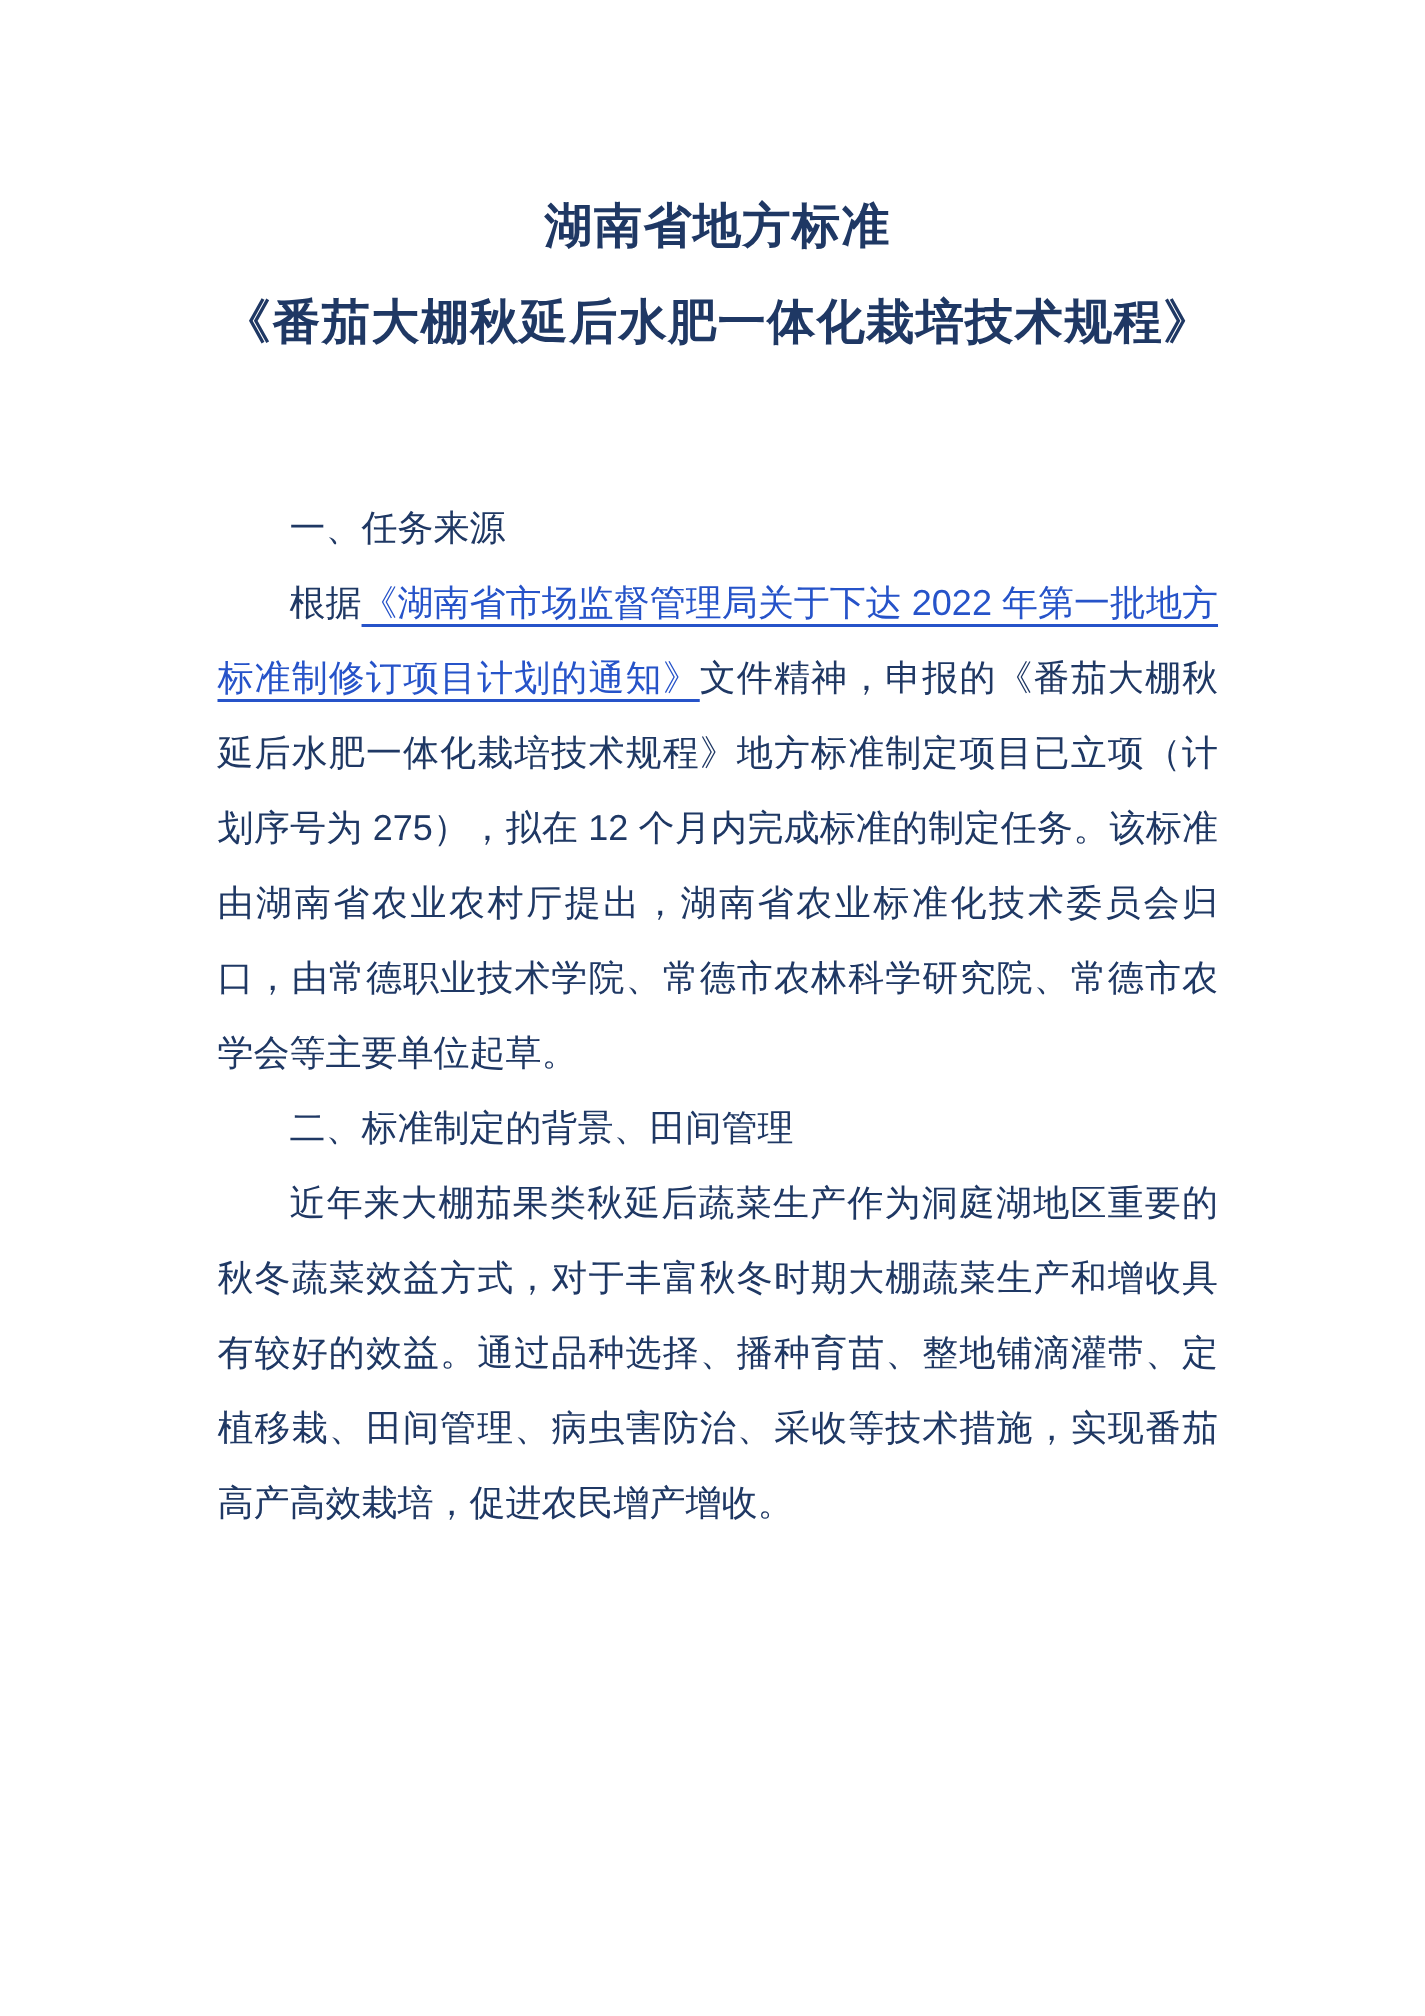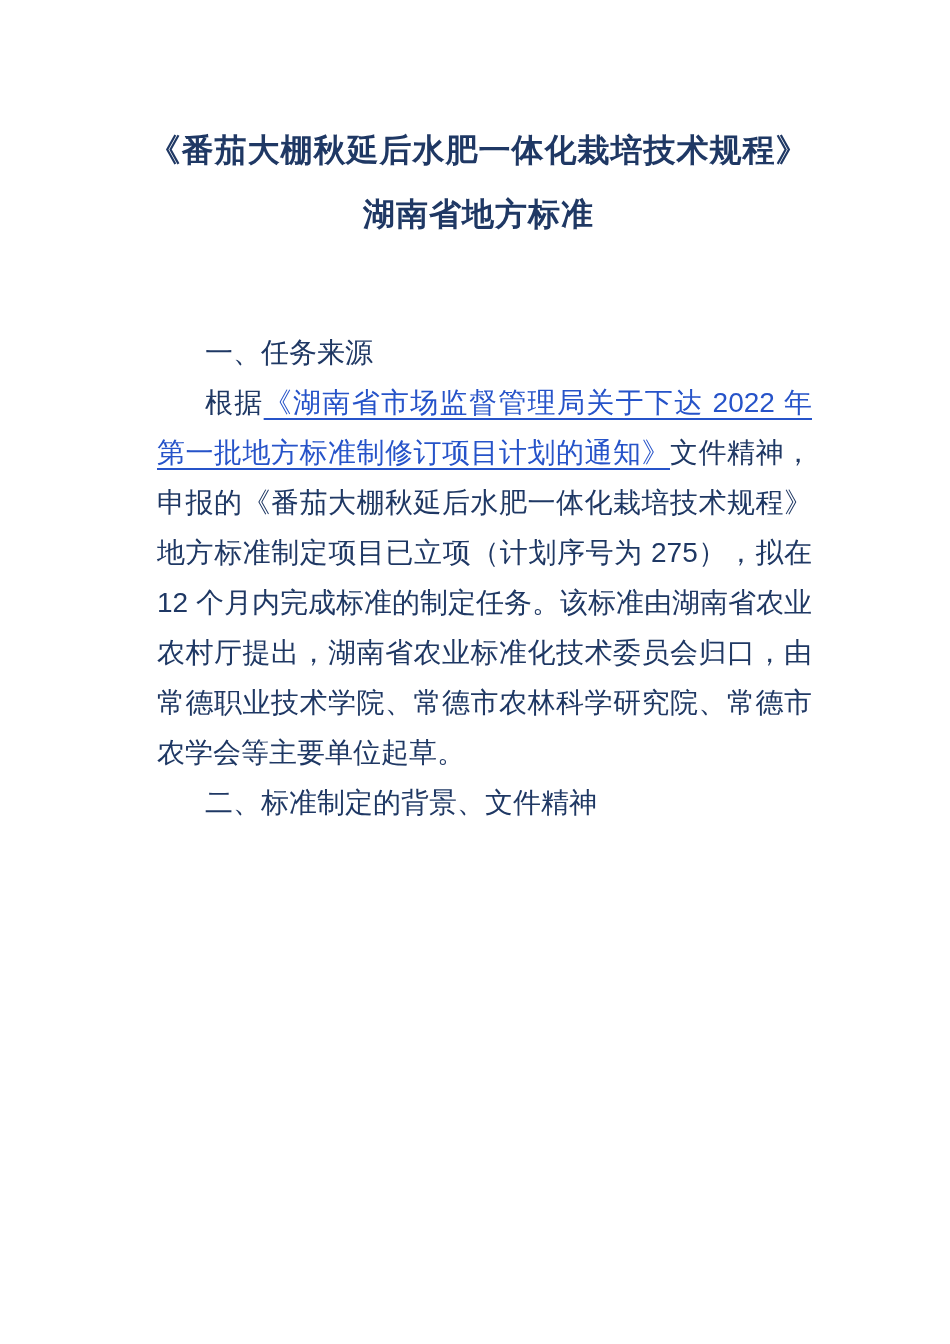--- a/index.html
+++ b/index.html
@@ -28,22 +28,21 @@
   .title-line {
     font-size: 32px;
     line-height: 64px;
     letter-spacing: 1px;
     white-space: nowrap;
   }
 
   .content {
     margin-top: 82px;
     color: #1f3864;
-    font-size: 28px;
-    margin-left: 12px;
+    font-size: 24px;
   }
 
   .content p {
     text-align: justify;
     text-indent: 48px;
     line-height: 50px;
     margin: 0;
   }
 
   .heading {
@@ -55,23 +54,24 @@
     text-underline-offset: 6px;
     cursor: pointer;
   }
 </style>
 </head>
 <body>
 
 <div class="page">
 
   <div class="title-block">
+    <div class="title-line">湖南省地方标准</div>
     <div class="title-line">《番茄大棚秋延后水肥一体化栽培技术规程》</div>
-    <div class="title-line">湖南省地方标准</div>
   </div>
 
   <div class="content" id="content">
       <p class="heading"><span>一、任务来源</span></p>
       <p class="body-para"><span>根据</span><a class="doc-link" href="#">《湖南省市场监督管理局关于下达 2022 年第一批地方标准制修订项目计划的通知》</a><span>文件精神，申报的《番茄大棚秋延后水肥一体化栽培技术规程》地方标准制定项目已立项（计划序号为 275），拟在 12 个月内完成标准的制定任务。该标准由湖南省农业农村厅提出，湖南省农业标准化技术委员会归口，由常德职业技术学院、常德市农林科学研究院、常德市农学会等主要单位起草。</span></p>
-      <p class="heading"><span>二、标准制定的背景、文件精神</span></p>
+      <p class="heading"><span>二、标准制定的背景、田间管理</span></p>
+      <p class="body-para"><span>近年来大棚茄果类秋延后蔬菜生产作为洞庭湖地区重要的秋冬蔬菜效益方式，对于丰富秋冬时期大棚蔬菜生产和增收具有较好的效益。通过品种选择、播种育苗、整地铺滴灌带、定植移栽、田间管理、病虫害防治、采收等技术措施，实现番茄高产高效栽培，促进农民增产增收。</span></p>
     </div>
 
 </div>
 
 </body></html>

